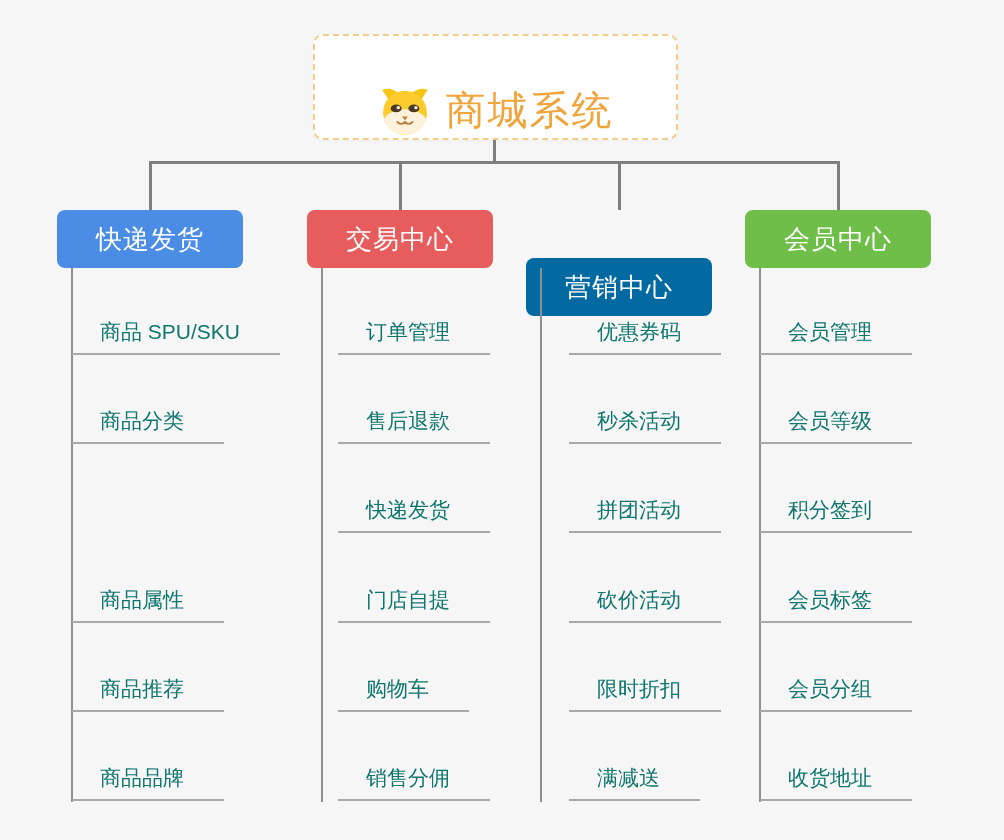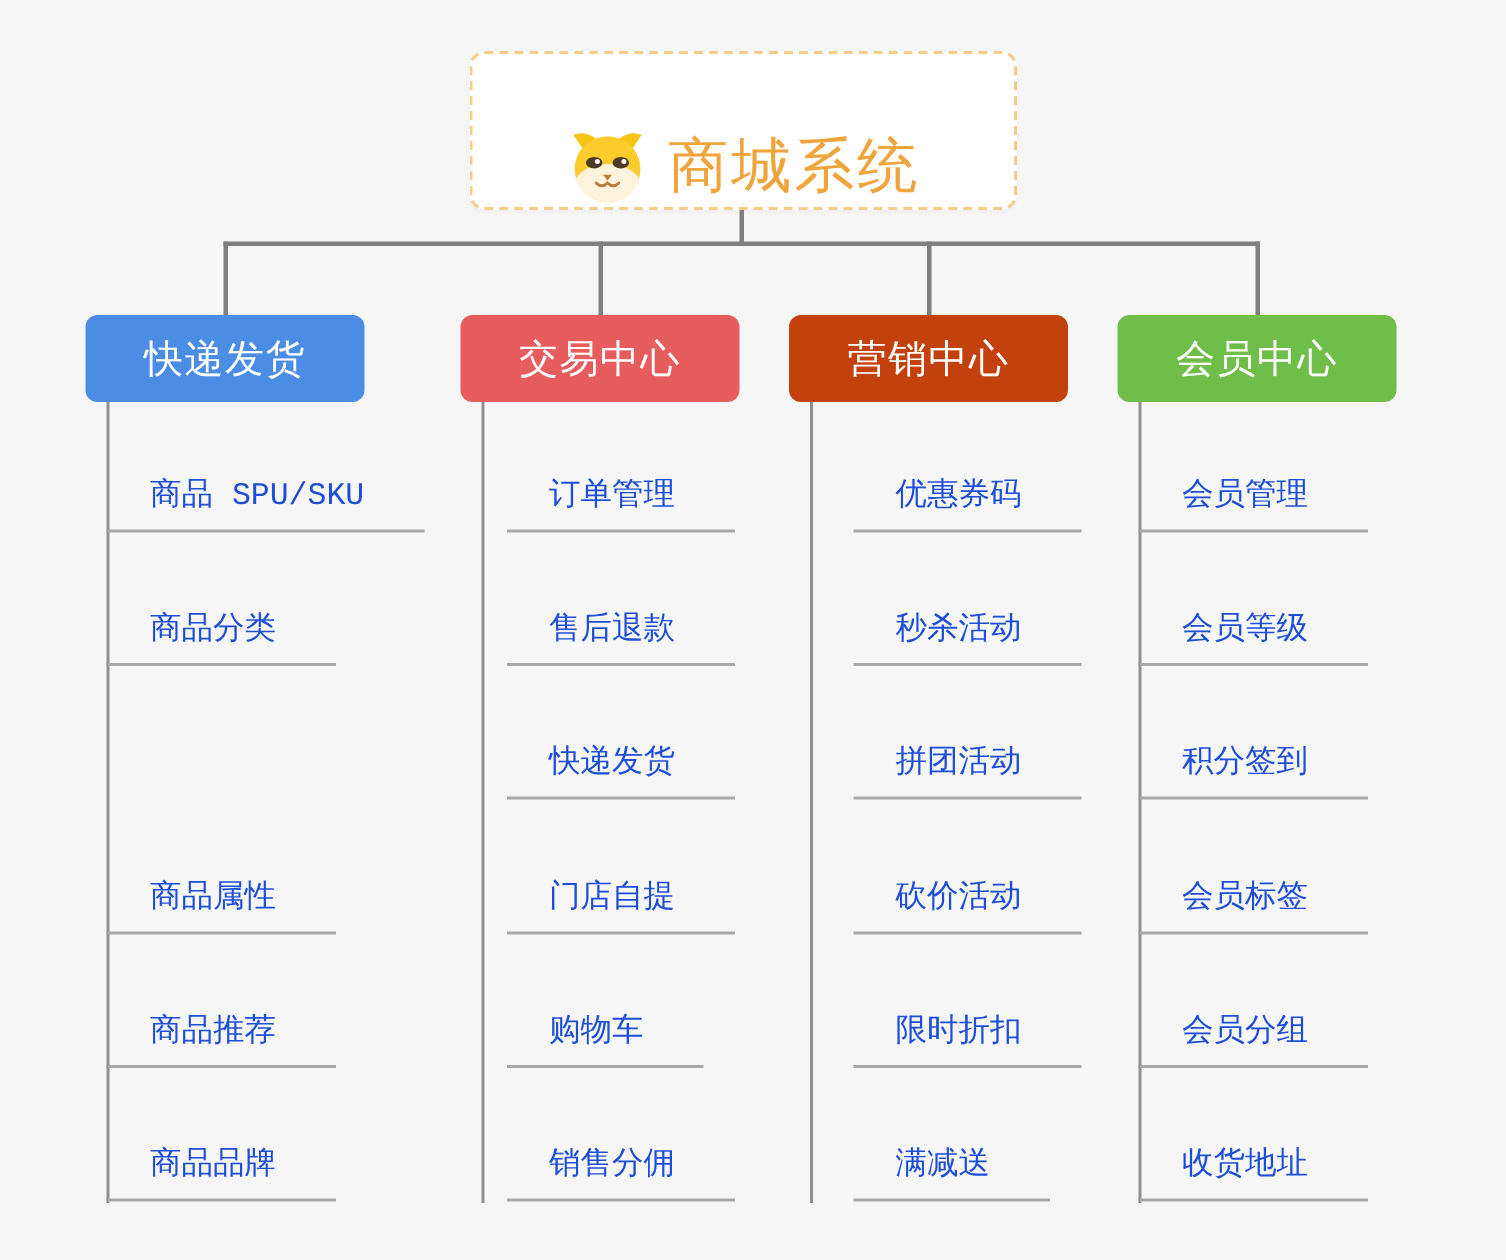--- a/index.html
+++ b/index.html
@@ -22,22 +22,22 @@
   
   .branch-node{
     position:absolute;top:210px;width:186px;height:58px;border-radius:8px;
     display:flex;align-items:center;justify-content:center;
     color:#ffffff;font-size:26px;font-weight:500;letter-spacing:1px;
   }
   .b1{left:57px;} .b2{left:307px;} .b3{left:526px;} .b4{left:745px;}
   
   .leaf{
     position:absolute;display:inline-block;
-    padding:0 40px 6px 28px;line-height:30px;font-size:21px;color:#1d4ed8;
-    border-bottom:2px solid #a8a8a8;white-space:nowrap;font-family:Liberation Mono, monospace;
+    padding:0 40px 6px 28px;line-height:30px;font-size:21px;color:#0f766e;
+    border-bottom:2px solid #a8a8a8;white-space:nowrap;
   }
   .c1{left:72px;} .c2{left:338px;text-align:center;} .c3{left:569px;} .c4{left:760px;}
   .r1{top:317px;} .r2{top:406px;} .r3{top:495px;} .r4{top:585px;} .r5{top:674px;} .r6{top:763px;}
 </style>
 </head>
 <body>
 
 <div class="canvas">
 
   <div class="root-node">
@@ -69,21 +69,21 @@
   <div class="line" style="left:399px;top:161px;width:3px;height:49px;"></div>
   <div class="line" style="left:618px;top:161px;width:3px;height:49px;"></div>
   <div class="line" style="left:837px;top:161px;width:3px;height:49px;"></div>
 
   <div class="branch-node b1" style="background: rgb(75, 141, 228);">
     <span>快递发货</span>
   </div>
   <div class="branch-node b2" style="background: rgb(231, 93, 93);">
     <span>交易中心</span>
   </div>
-  <div class="branch-node b3" style="background: #c2410c;">
+  <div class="branch-node b3" style="background: #0369a1; margin-top: 48px;">
     <span>营销中心</span>
   </div>
   <div class="branch-node b4" style="background: rgb(112, 190, 74);">
     <span>会员中心</span>
   </div>
 
   <div class="spine" style="left:71px;top:268px;height:534px;"></div>
   <div class="spine" style="left:321px;top:268px;height:534px;"></div>
   <div class="spine" style="left:540px;top:268px;height:534px;"></div>
   <div class="spine" style="left:759px;top:268px;height:534px;"></div>

